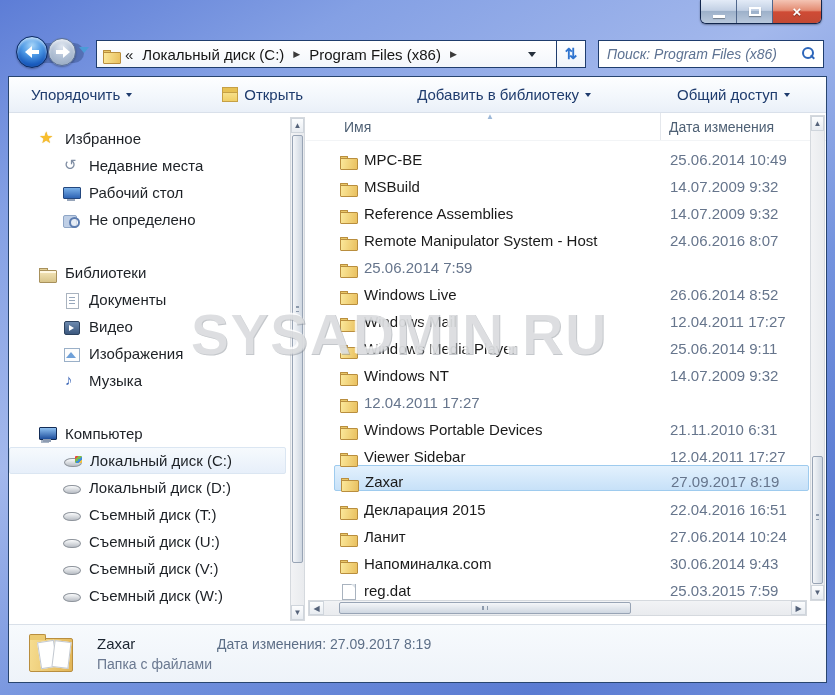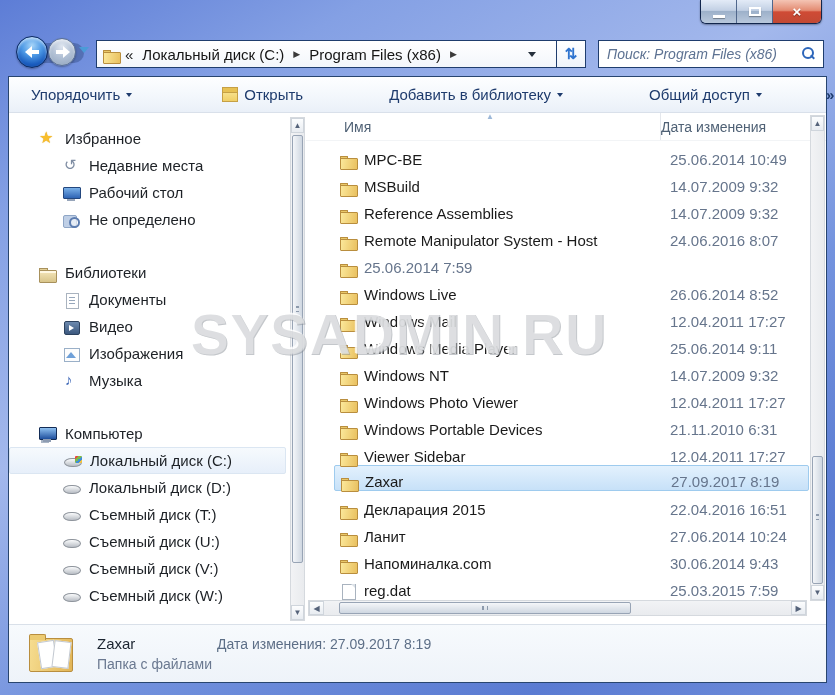--- a/index.html
+++ b/index.html
@@ -112,21 +112,21 @@
   .sb-grip-v { position:absolute; left:3px; right:3px; height:6px;
     border-top:1px solid #8d9aac; border-bottom:1px solid #8d9aac; box-shadow:0 3px 0 -2px #8d9aac inset; }
   .side-scroll .sb-thumb-v { top:17px; height:428px; }
   .side-scroll .sb-grip-v { top:40%; }
 
   
   .filelist { flex:1; position:relative; overflow:hidden; }
   .list-header { height:28px; display:flex; align-items:center; color:#4f6175; font-size:14px; position:relative;
     border-bottom:1px solid #f2f4f6; }
   .col-name { flex:0 0 354px; padding-left:38px; }
-  .col-date { flex:1; border-left:1px solid #e4e7ec; padding-left:0; height:100%; display:flex; align-items:center; }
+  .col-date { flex:1; border-left:1px solid #e4e7ec; padding-left:8px; height:100%; display:flex; align-items:center; }
   .sort-ind { position:absolute; left:180px; top:-1px; font-size:8px; color:#9db8d8; }
   .rows {}
   .row { height:27px; display:flex; align-items:flex-end; margin:0 17px 0 28px; padding-left:6px; color:#1a1a1a; }
   .row .name { flex:0 0 306px; white-space:nowrap; overflow:hidden; }
   .row .date { color:#66758c; white-space:nowrap; }
   .row .ic { margin-right:6px; }
   .row.selected { background:linear-gradient(#e3f1fd,#c7e1f8); border:1px solid #9ecbee; border-radius:2px; height:26px; }
   .list-vscroll { right:1px; top:2px; height:486px; }
   .list-vscroll .sb-thumb-v { top:340px; height:128px; }
   .list-vscroll .sb-grip-v { top:45%; }
@@ -279,21 +279,21 @@
 
     <div class="toolbar">
       <div class="tb-item" style="margin-right:26px;">
         <span>Упорядочить</span>
         <span class="caret-dn"></span>
       </div>
       <div class="tb-item" style="margin-right:22px;">
         <span class="note-ic"></span>
         <span>Открыть</span>
       </div>
-      <div class="tb-item" style="margin-right:22px;">
+      <div class="tb-item" style="margin-right:22px;margin-left:28px;">
         <span>Добавить в библиотеку</span>
         <span class="caret-dn"></span>
       </div>
       <div class="tb-item">
         <span>Общий доступ</span>
         <span class="caret-dn"></span>
       </div>
       <div class="tb-right">
         <div class="tb-item" style="font-weight:bold;">
           <span>»</span>
@@ -445,21 +445,20 @@
               <span class="name">Windows Media Player</span>
               <span class="date">25.06.2014 9:11</span>
             </div>
             <div class="row">
               <span class="ic ic-folder"></span>
               <span class="name">Windows NT</span>
               <span class="date">14.07.2009 9:32</span>
             </div>
             <div class="row">
               <span class="ic ic-folder"></span>
-              <span class="name">Windows Photo Viewer</span>
               <span class="date">12.04.2011 17:27</span>
             </div>
             <div class="row">
               <span class="ic ic-folder"></span>
               <span class="name">Windows Portable Devices</span>
               <span class="date">21.11.2010 6:31</span>
             </div>
             <div class="row">
               <span class="ic ic-folder"></span>
               <span class="name">Viewer Sidebar</span>

